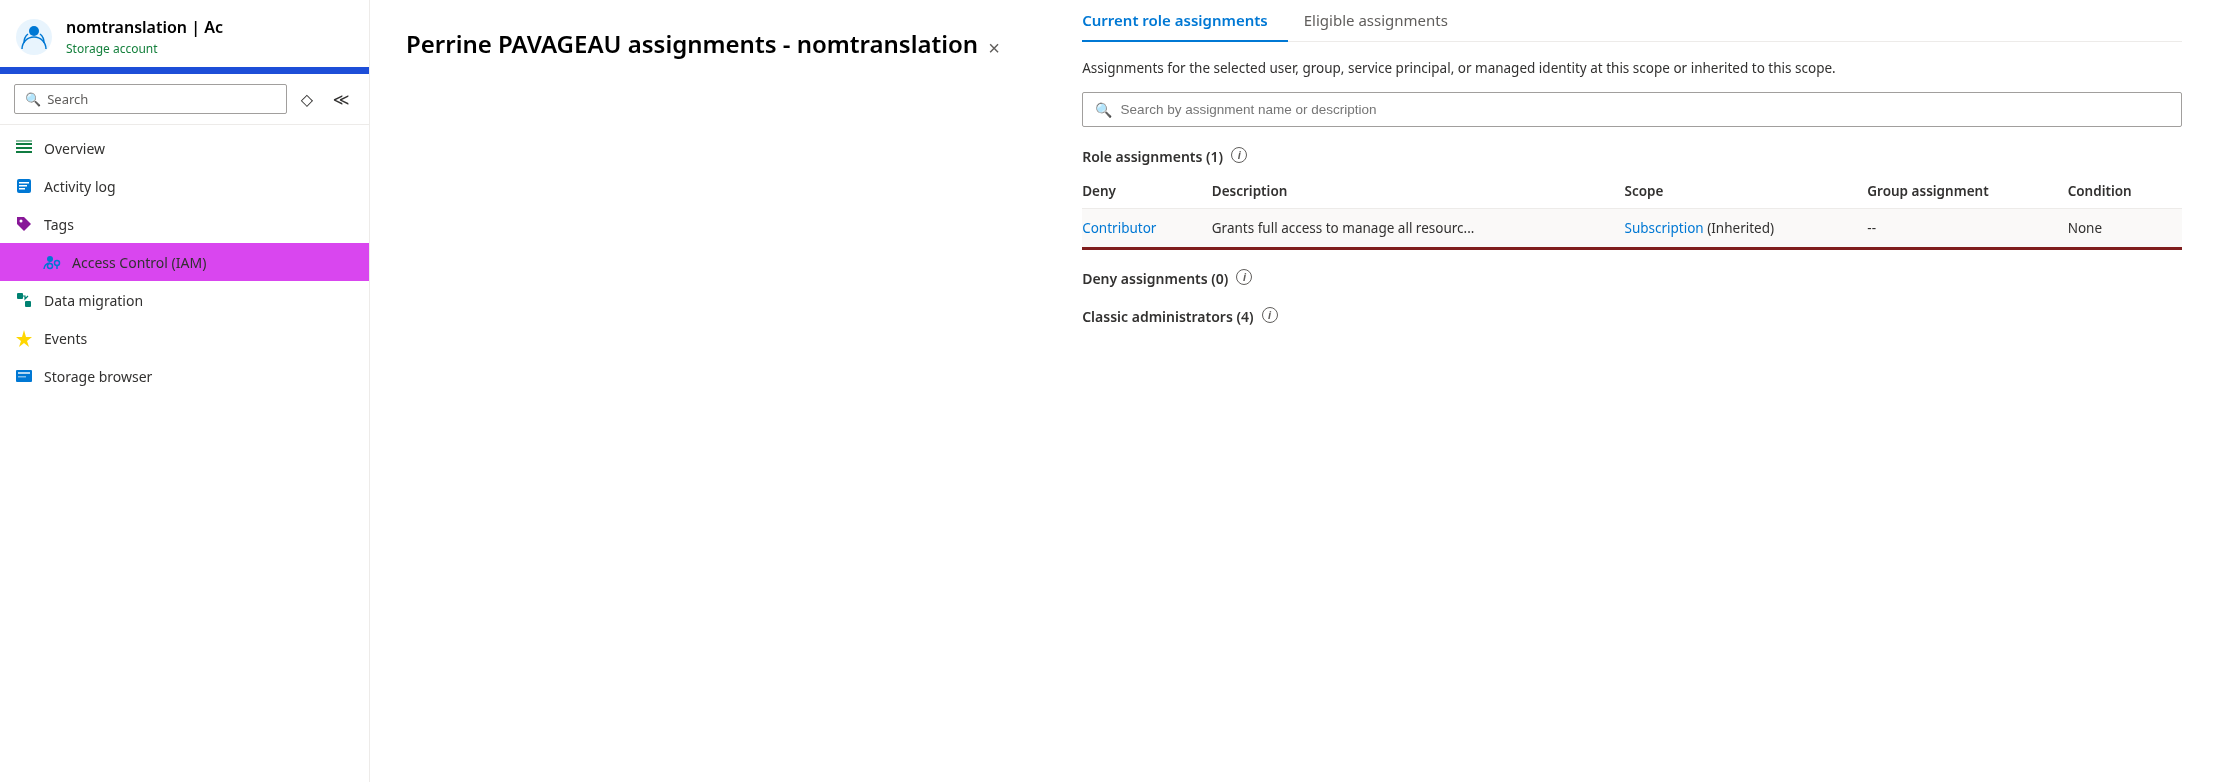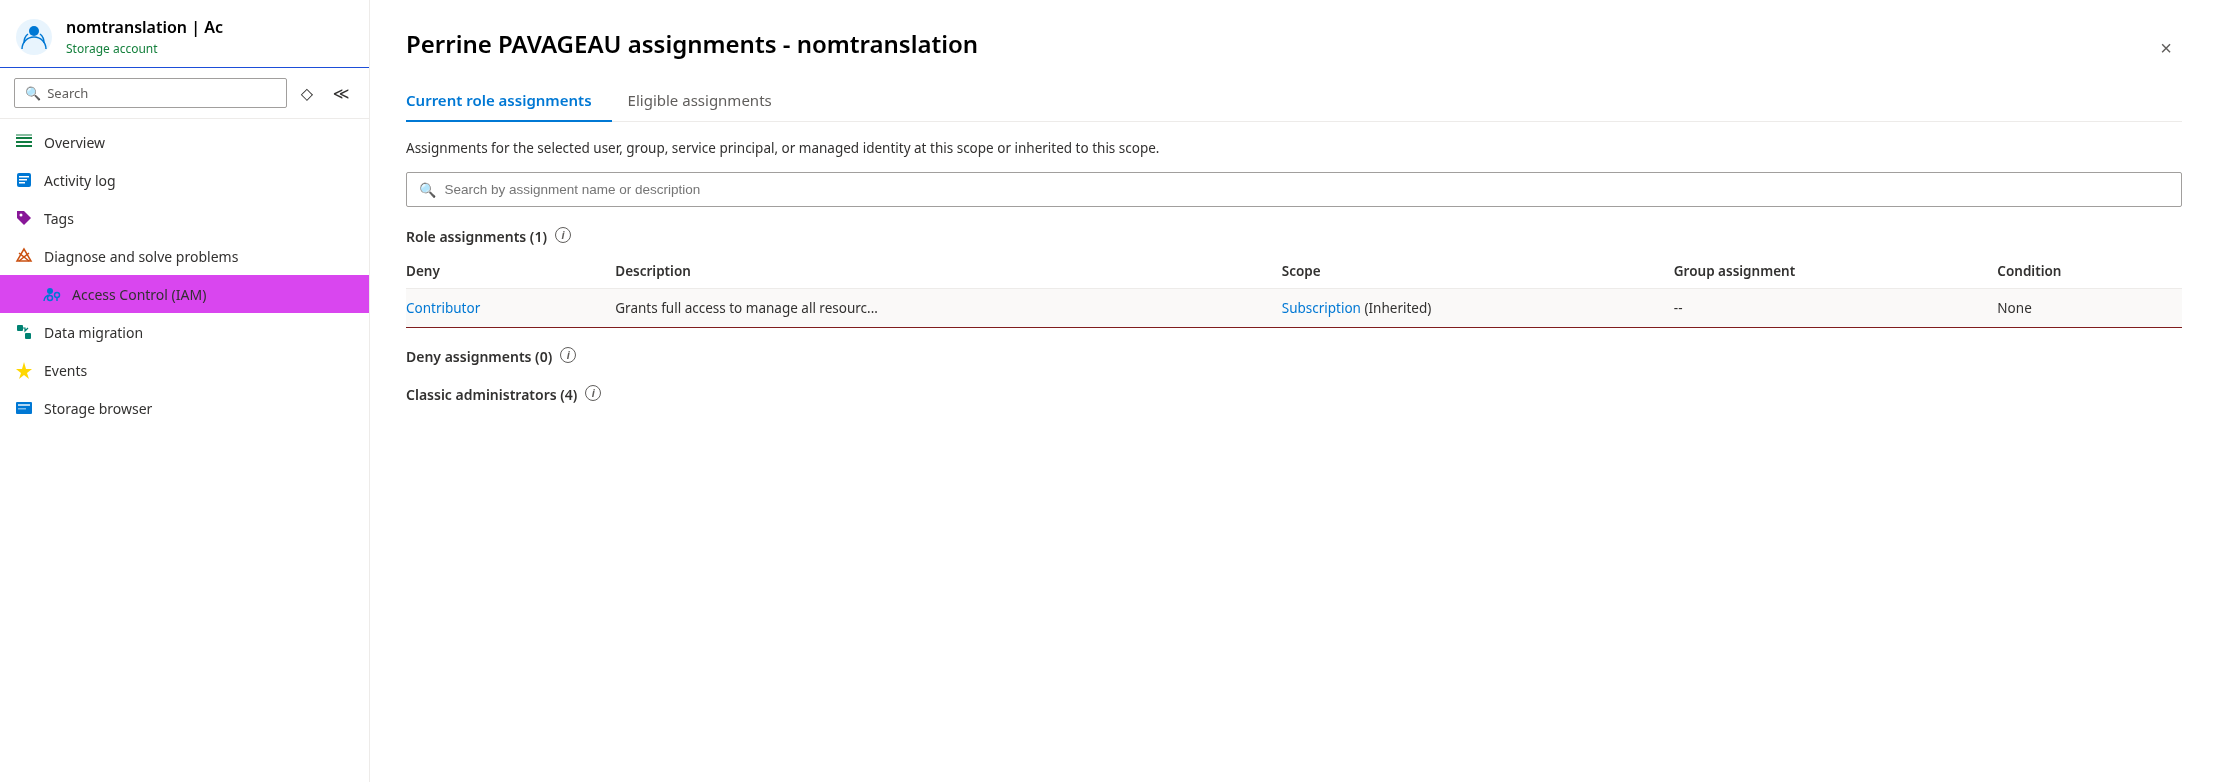--- a/index.html
+++ b/index.html
@@ -22,21 +22,21 @@
       flex-direction: column;
       height: 100%;
       overflow: hidden;
     }
 
     .sidebar-header {
       padding: 16px 14px 10px 14px;
       display: flex;
       align-items: center;
       gap: 12px;
-      border-bottom: 1px solid #1d4ed8;
+      border-bottom: 7px solid #1d4ed8;
     }
 
     .sidebar-icon-circle {
       width: 40px;
       height: 40px;
       display: flex;
       align-items: center;
       justify-content: center;
       flex-shrink: 0;
     }
@@ -141,21 +141,21 @@
       overflow: hidden;
       position: relative;
     }
 
     
     .dialog {
       position: absolute;
       top: 0; left: 0; right: 0; bottom: 0;
       background: #fff;
       display: flex;
-      flex-direction: column;
+      flex-direction: row;
       z-index: 10;
       padding: 0;
     }
 
     .dialog-header {
       display: flex;
       align-items: flex-start;
       justify-content: space-between;
       padding: 28px 36px 16px 36px;
       border-bottom: none;
@@ -278,21 +278,21 @@
       color: #323130;
       padding: 8px 12px 8px 0;
       border-bottom: 1px solid #edebe9;
       white-space: nowrap;
     }
 
     .assignments-table td {
       padding: 10px 12px 10px 0;
       color: #323130;
       vertical-align: top;
-      border-bottom: 1px solid #7f1d1d;
+      border-bottom: 3px solid #7f1d1d;
     }
 
     .assignments-table tr.data-row td {
       background: #faf9f8;
     }
 
     .link-text {
       color: #0078d4;
       cursor: pointer;
       text-decoration: none;
@@ -387,30 +387,20 @@
     <div class="nav-item">
       <div class="nav-item-icon">
         <svg width="18" height="18" viewBox="0 0 18 18">
             <path d="M2 2h7l7 7-7 7-7-7z" fill="#881798"></path>
             <circle cx="6" cy="6" r="1.5" fill="#fff"></circle>
           </svg>
       </div>
       <span>Tags</span>
     </div>
 
-    <div class="nav-item">
-      <div class="nav-item-icon">
-        <svg width="18" height="18" viewBox="0 0 18 18">
-            <path d="M9 2L2 14h14z" fill="none" stroke="#ca5010" stroke-width="1.5"></path>
-            <line x1="4" y1="6" x2="14" y2="14" stroke="#ca5010" stroke-width="1.5"></line>
-            <line x1="14" y1="6" x2="4" y2="14" stroke="#ca5010" stroke-width="1.5"></line>
-          </svg>
-      </div>
-      <span>Diagnose and solve problems</span>
-    </div>
 
     <div class="nav-item active">
       <div class="nav-item-icon icon-access">
         <svg width="18" height="18" viewBox="0 0 18 18">
           <circle cx="7" cy="6" r="3" fill="#0078d4"></circle>
           <path d="M1 16c0-3.314 2.686-6 6-6" stroke="#0078d4" stroke-width="1.5" fill="none"></path>
           <circle cx="14" cy="10" r="2.5" fill="none" stroke="#0078d4" stroke-width="1.5"></circle>
           <line x1="14" y1="12.5" x2="14" y2="16" stroke="#0078d4" stroke-width="1.5"></line>
           <circle cx="7" cy="13" r="2.5" fill="none" stroke="#0078d4" stroke-width="1.5"></circle>
         </svg>

